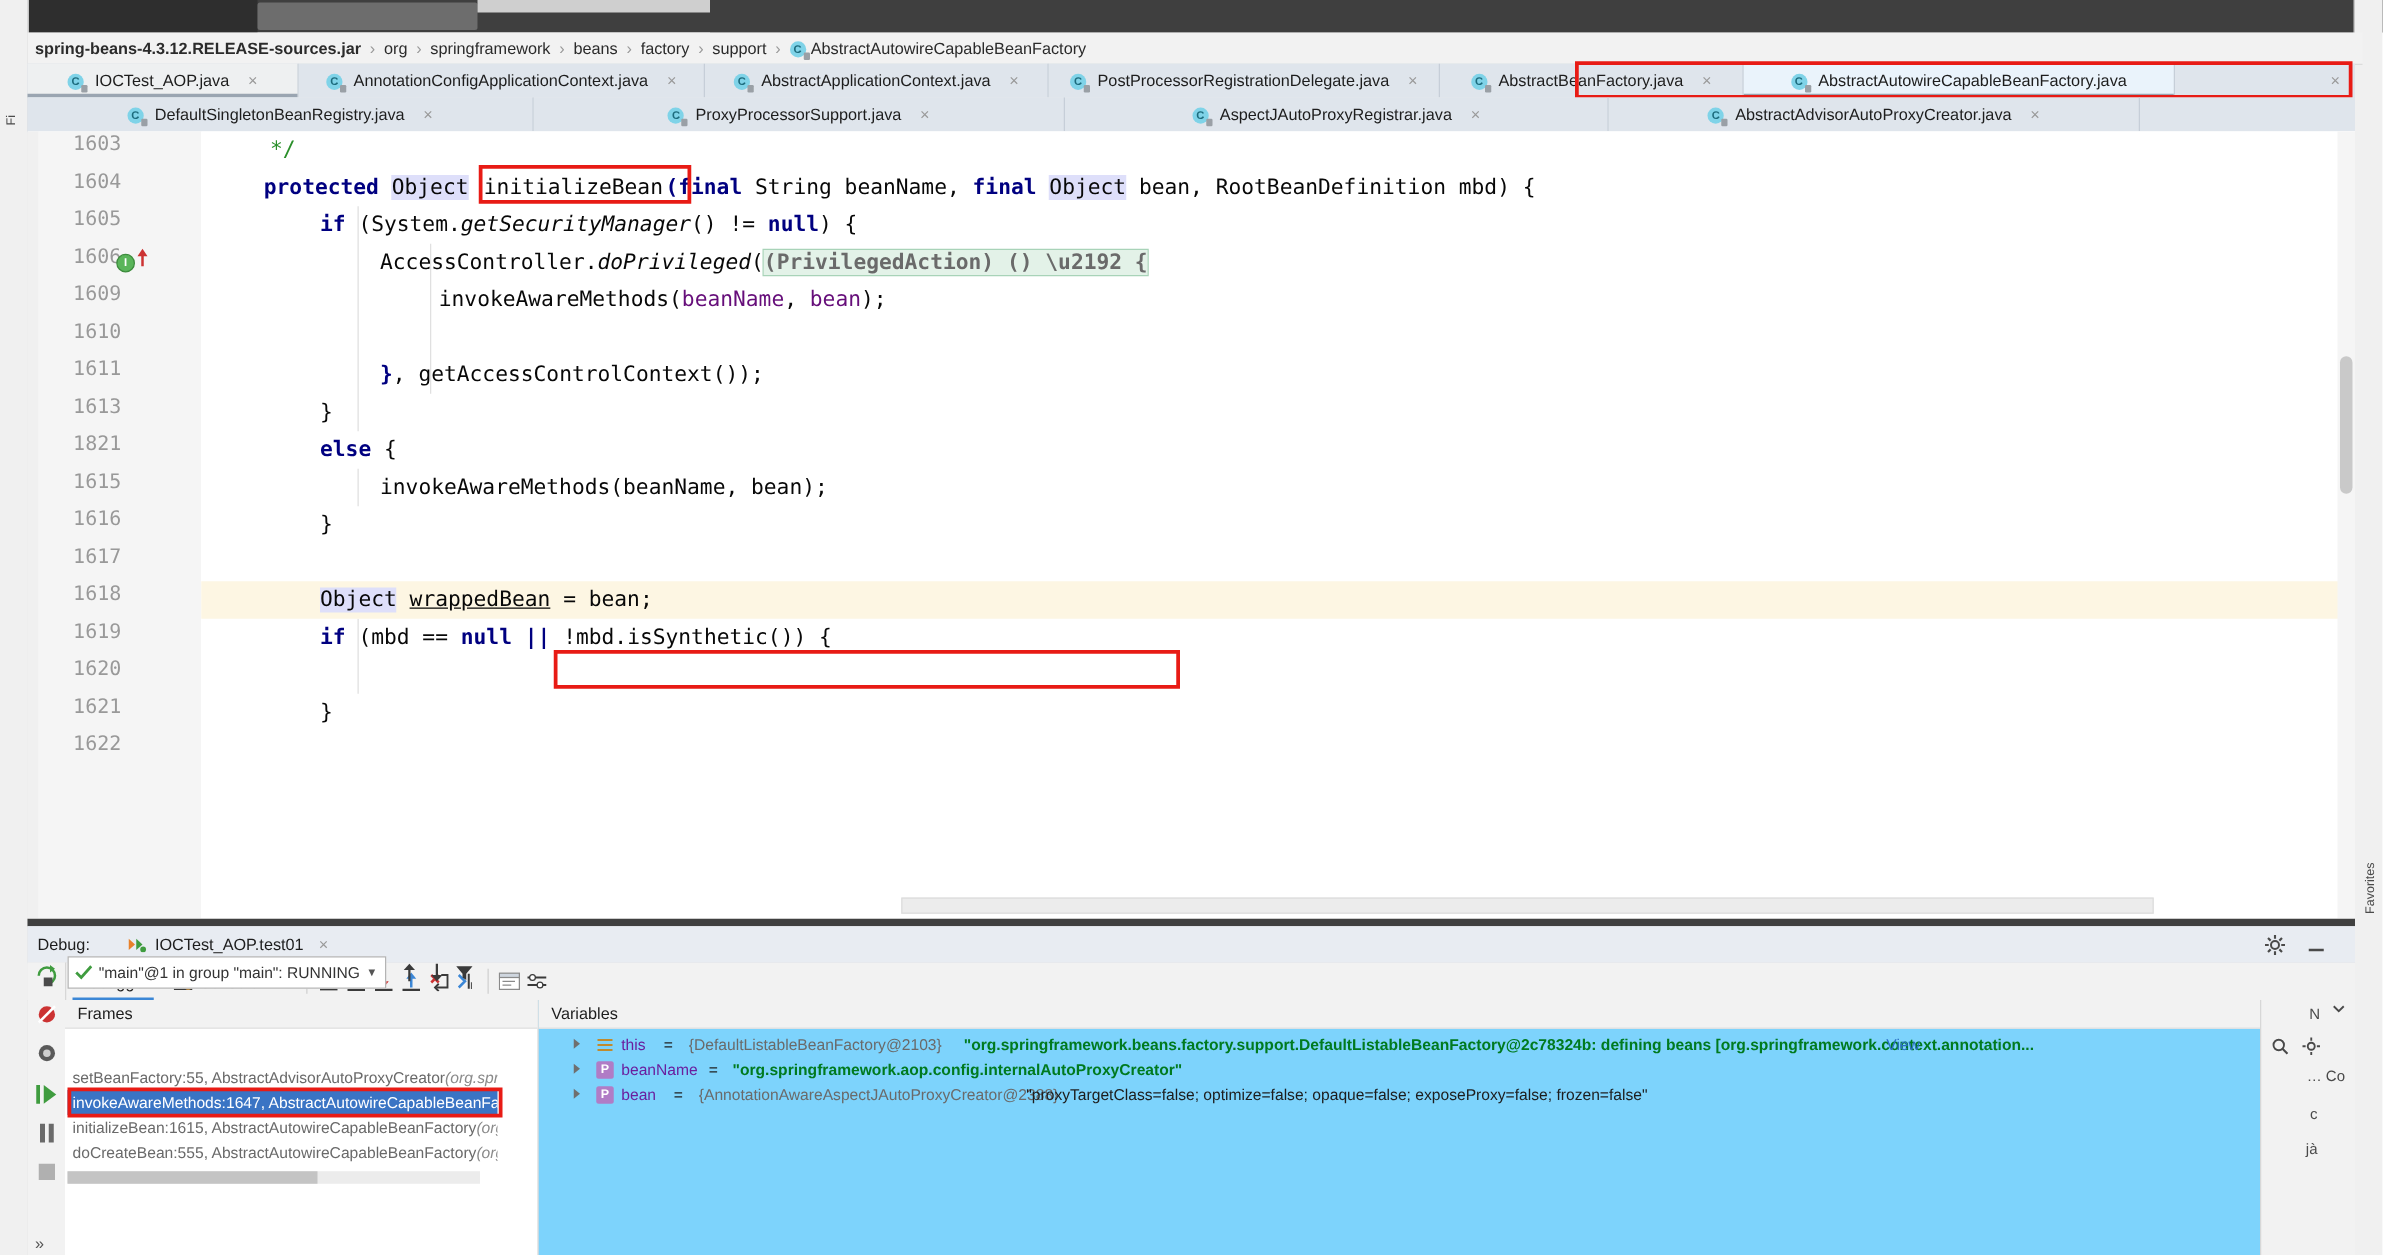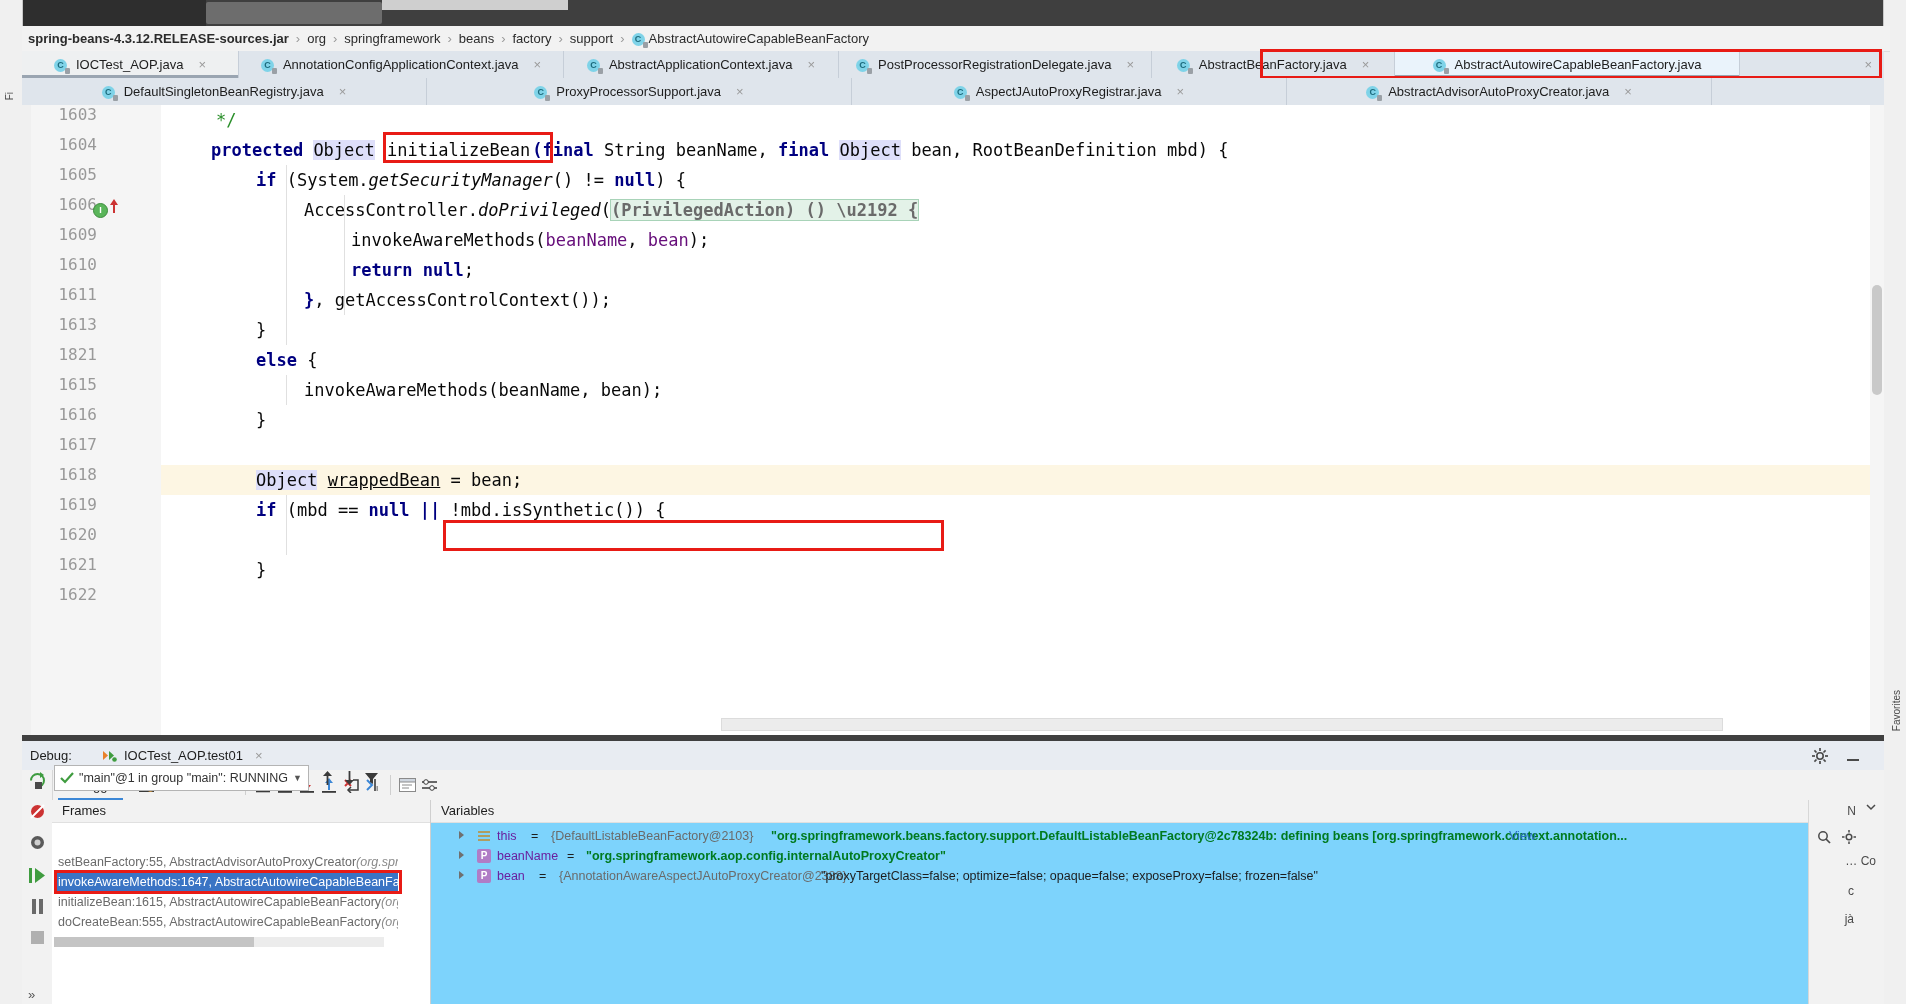--- a/index.html
+++ b/index.html
@@ -350,21 +350,20 @@
       <div class="codeline" style="top:0px;"><span class="comment" style="margin-left:55px;">*/</span></div>
 
       <div class="codeline" style="top:30px;"><span style="margin-left:50px;"></span><span class="kw">protected</span> <span class="hl-ident">Object</span> <span style="padding:0 2px;">initializeBean</span><span class="kw2">(</span><span class="kw">final</span> String <span>beanName</span>, <span class="kw">final</span> <span class="hl-ident">Object</span> bean, RootBeanDefinition mbd) {</div>
 
       <div class="codeline" style="top:60px;"><span style="margin-left:95px;"></span><span class="kw">if</span> (System.<span class="ital">getSecurityManager</span>() != <span class="kw">null</span>) {</div>
 
       <div class="codeline" style="top:90px;"><span style="margin-left:143px;"></span>AccessController.<span class="ital">doPrivileged</span>(<span class="lambda-hl">(PrivilegedAction) () \u2192 {</span></div>
 
       <div class="codeline" style="top:120px;"><span style="margin-left:190px;"></span>invokeAwareMethods(<span class="param">beanName</span>, <span class="param">bean</span>);</div>
 
-      <div class="codeline" style="top:150px;"><span style="margin-left:190px;"></span><span class="kw">return</span> <span class="kw">null</span>;</div>
 
       <div class="codeline" style="top:180px;"><span style="margin-left:143px;"></span><span class="kw2">}</span>, getAccessControlContext());</div>
 
       <div class="codeline" style="top:210px;"><span style="margin-left:95px;"></span>}</div>
 
       <div class="codeline" style="top:240px;"><span style="margin-left:95px;"></span><span class="kw">else</span> {</div>
 
       <div class="codeline" style="top:270px;"><span style="margin-left:143px;"></span>invokeAwareMethods(beanName, bean);</div>
 
       <div class="codeline" style="top:300px;"><span style="margin-left:95px;"></span>}</div>

